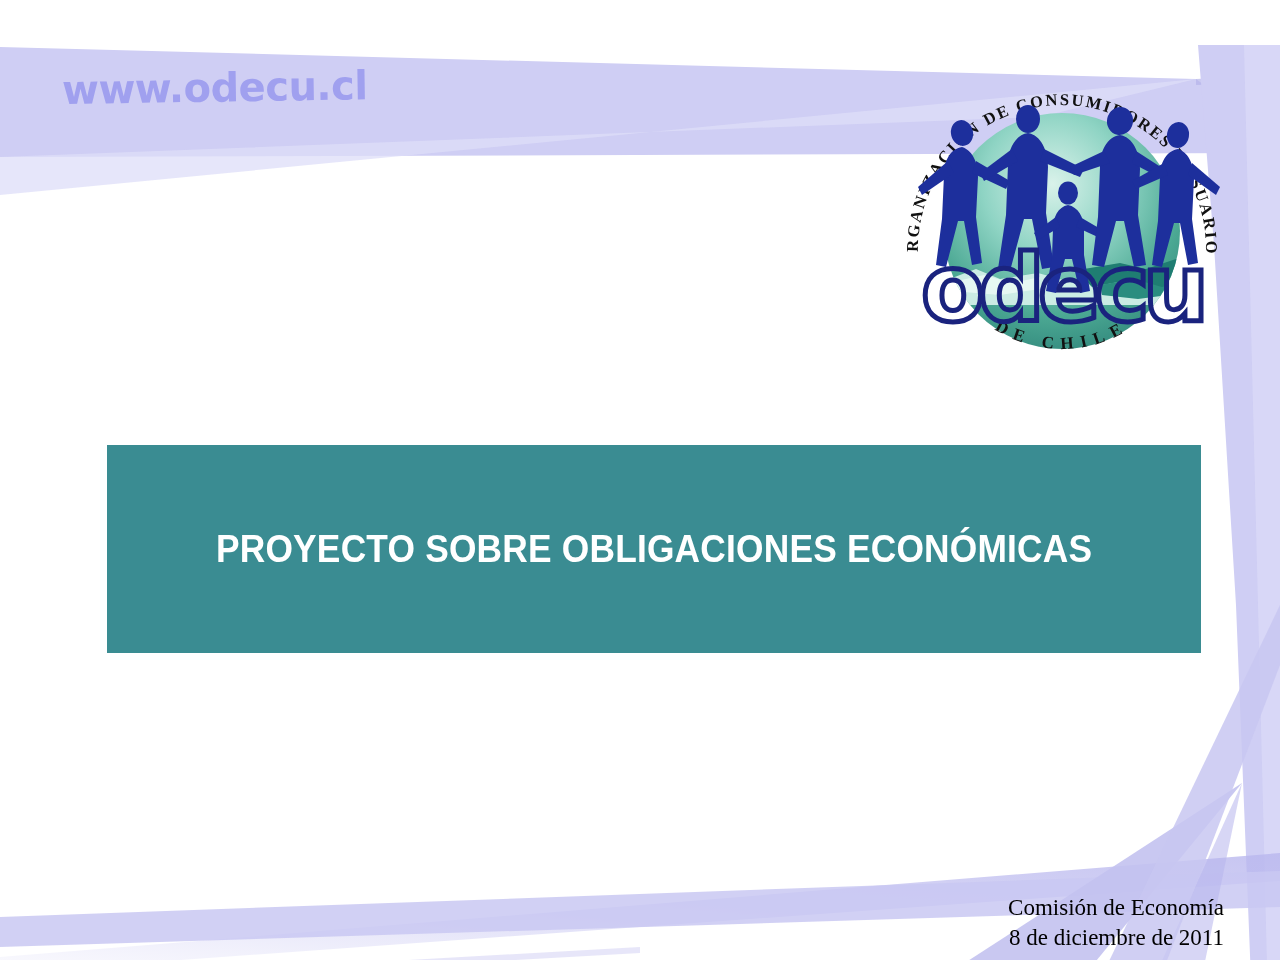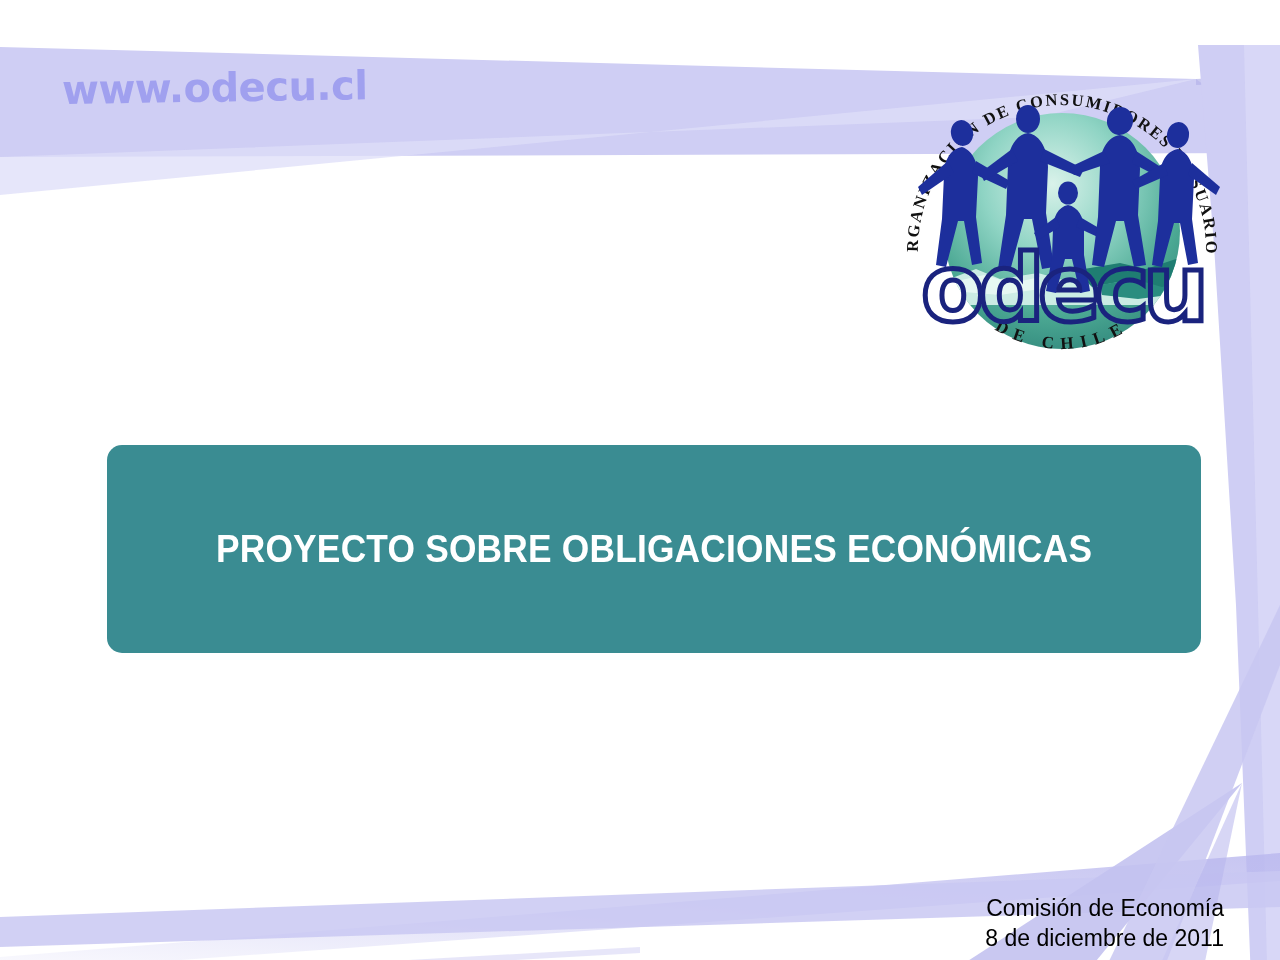--- a/index.html
+++ b/index.html
@@ -59,41 +59,40 @@
   #title-bar {
     position: absolute;
     left: 107px;
     top: 400px;
     width: 1094px;
     height: 208px;
     background: #3a8c92;
     display: flex;
     align-items: center;
     justify-content: center;
-    border-radius: 15px;
   }
   #title-text {
     color: #ffffff;
     font-family: "Liberation Sans Narrow", "Liberation Sans", sans-serif;
     font-size: 38px;
     font-weight: 700;
     letter-spacing: 0.2px;
     text-align: center;
     transform: scaleX(0.93);
     white-space: nowrap;
   }
 
   
   #footer {
     position: absolute;
     right: 56px;
     bottom: 52px;
     text-align: right;
     color: #000000;
-    font-family: Liberation Sans, sans-serif;
+    font-family: Liberation Serif, serif;
     font-size: 23px;
     line-height: 30px;
     white-space: nowrap;
   }
   #footer div { margin: 0; }
 </style>
 </head>
 <body>
 
 <div id="slide">

